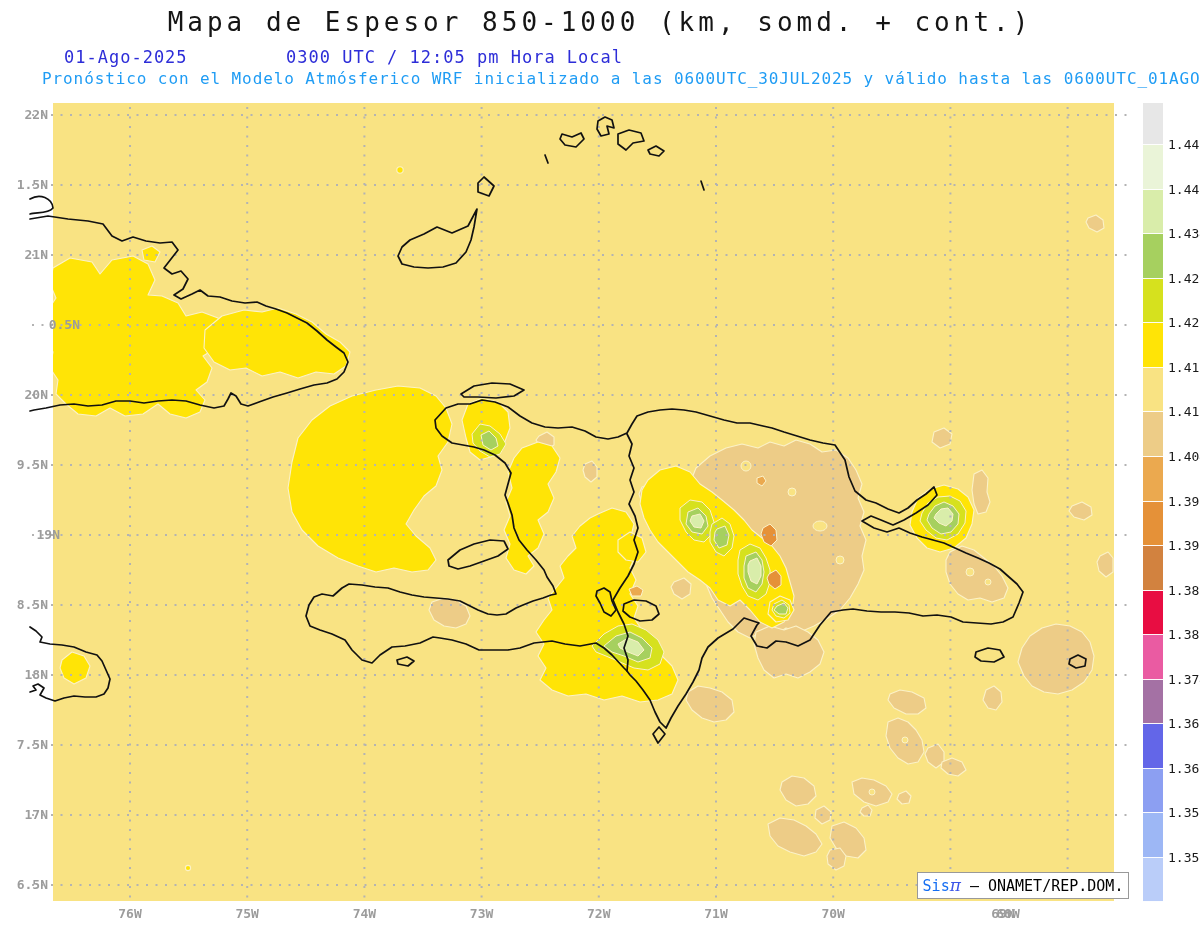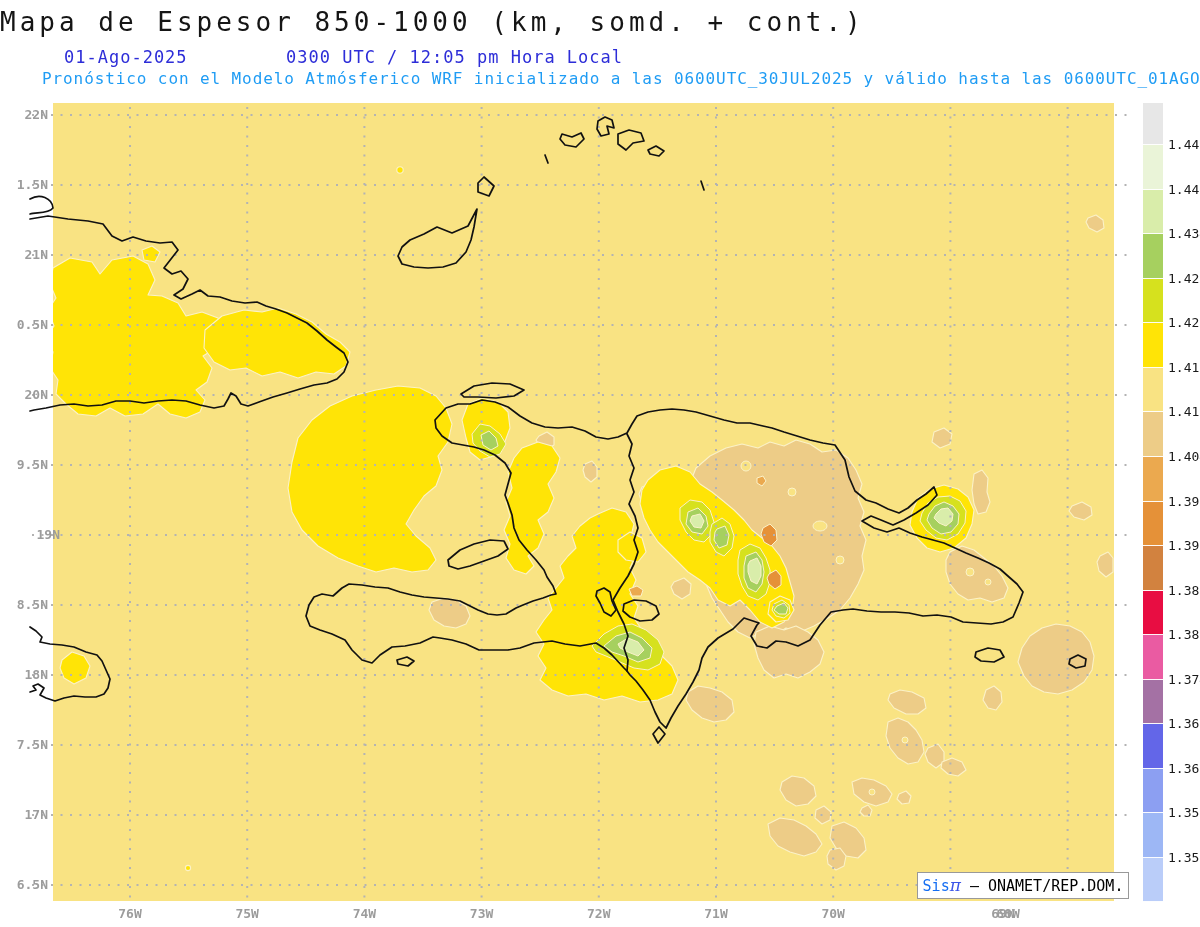--- a/index.html
+++ b/index.html
@@ -5,21 +5,21 @@
   :root{
     --c-bg:#f9e383; --c-y:#ffe406; --c-yg:#d6e11e; --c-g:#a6d05f; --c-pg:#d9edaa;
     --c-tan:#edcc87; --c-ot:#eba94f; --c-o:#e59138;
     --c-grid:#b3b3b3; --c-axis:#9c9c9c; --c-title:#151515;
     --c-sub1:#2d2dd8; --c-sub2:#1f9cf4; --c-coast:#111111; --c-contour:#fbf2c8;
   }
   html,body{margin:0;padding:0;}
   body{width:1200px;height:927px;position:relative;background:#ffffff;
        font-family:"DejaVu Sans Mono","Liberation Mono",monospace;overflow:hidden;}
   .abs{position:absolute;}
-  #title{top:7px;left:0;width:1200px;font-size:26px;letter-spacing:4px;
+  #title{top:7px;left:0;width:1200px;text-align:center;font-size:26px;letter-spacing:4px;
          color:var(--c-title);white-space:nowrap;}
   .sub1{top:47px;font-size:17px;letter-spacing:1px;color:var(--c-sub1);white-space:nowrap;}
   #sub-date{left:64px;text-align:center;}
   #sub-time{left:286px;}
   #sub-forecast{top:69px;left:42px;font-size:16px;letter-spacing:0.9px;color:var(--c-sub2);white-space:nowrap;}
   #mapsvg{top:0;left:0;}
   .lat-lab{position:absolute;left:0;width:48px;text-align:right;font-size:13px;font-weight:bold;
            color:var(--c-axis);height:16px;line-height:16px;}
   .lon-lab{position:absolute;width:44px;text-align:center;font-size:13px;font-weight:bold;
            color:var(--c-axis);top:906px;height:16px;line-height:16px;}
@@ -200,21 +200,21 @@
 
 <div id="title" class="abs">Mapa de Espesor 850-1000 (km, somd. + cont.)</div>
 <div id="sub-date" class="abs sub1">01-Ago-2025</div>
 <div id="sub-time" class="abs sub1">0300 UTC / 12:05 pm Hora Local</div>
 <div id="sub-forecast" class="abs">Pronóstico con el Modelo Atmósferico WRF inicializado a las 0600UTC_30JUL2025 y válido hasta las  0600UTC_01AGO2025</div>
 
 <div id="lat-axis">
     <div class="lat-lab" style="top: 107px;">22N</div>
     <div class="lat-lab" style="top: 177px;">1.5N</div>
     <div class="lat-lab" style="top: 247px;">21N</div>
-    <div class="lat-lab" style="top: 317px;">0.5N</div>
+    <div class="lat-lab" style="top: 317px; padding-left: 32px;">0.5N</div>
     <div class="lat-lab" style="top: 387px;">20N</div>
     <div class="lat-lab" style="top: 457px;">9.5N</div>
     <div class="lat-lab" style="top: 527px; padding-left: 12px;">19N</div>
     <div class="lat-lab" style="top: 597px;">8.5N</div>
     <div class="lat-lab" style="top: 667px;">18N</div>
     <div class="lat-lab" style="top: 737px;">7.5N</div>
     <div class="lat-lab" style="top: 807px;">17N</div>
     <div class="lat-lab" style="top: 877px;">6.5N</div>
   </div>
 <div id="lon-axis">

